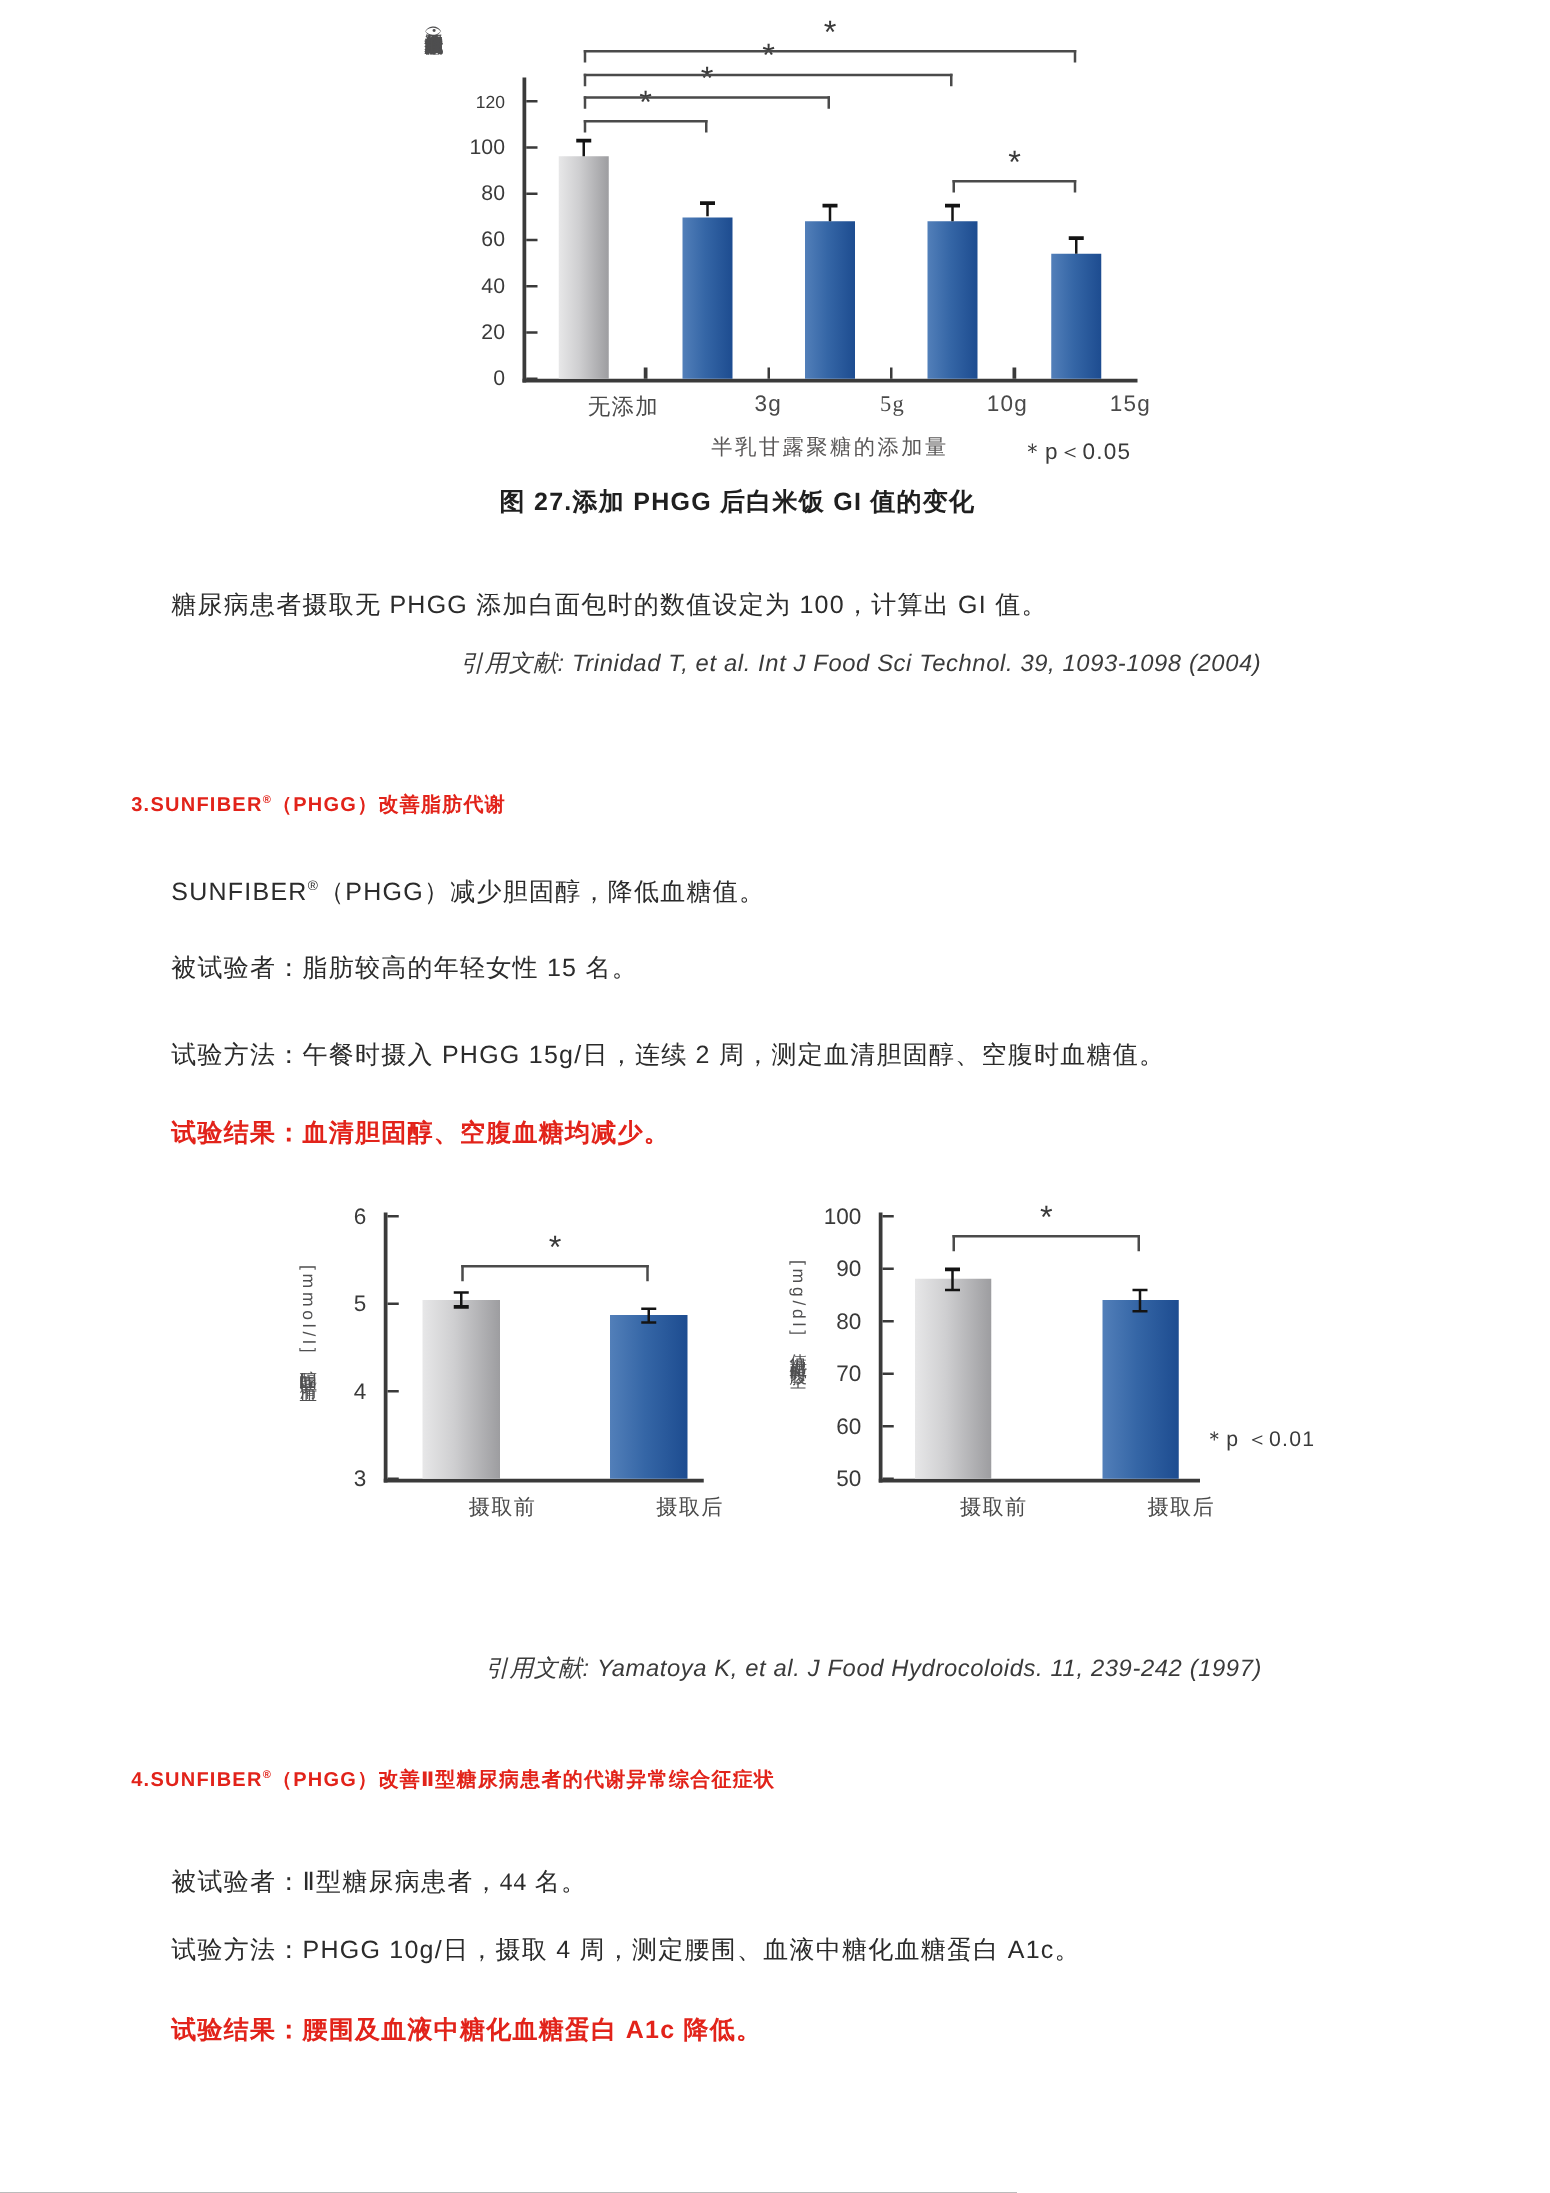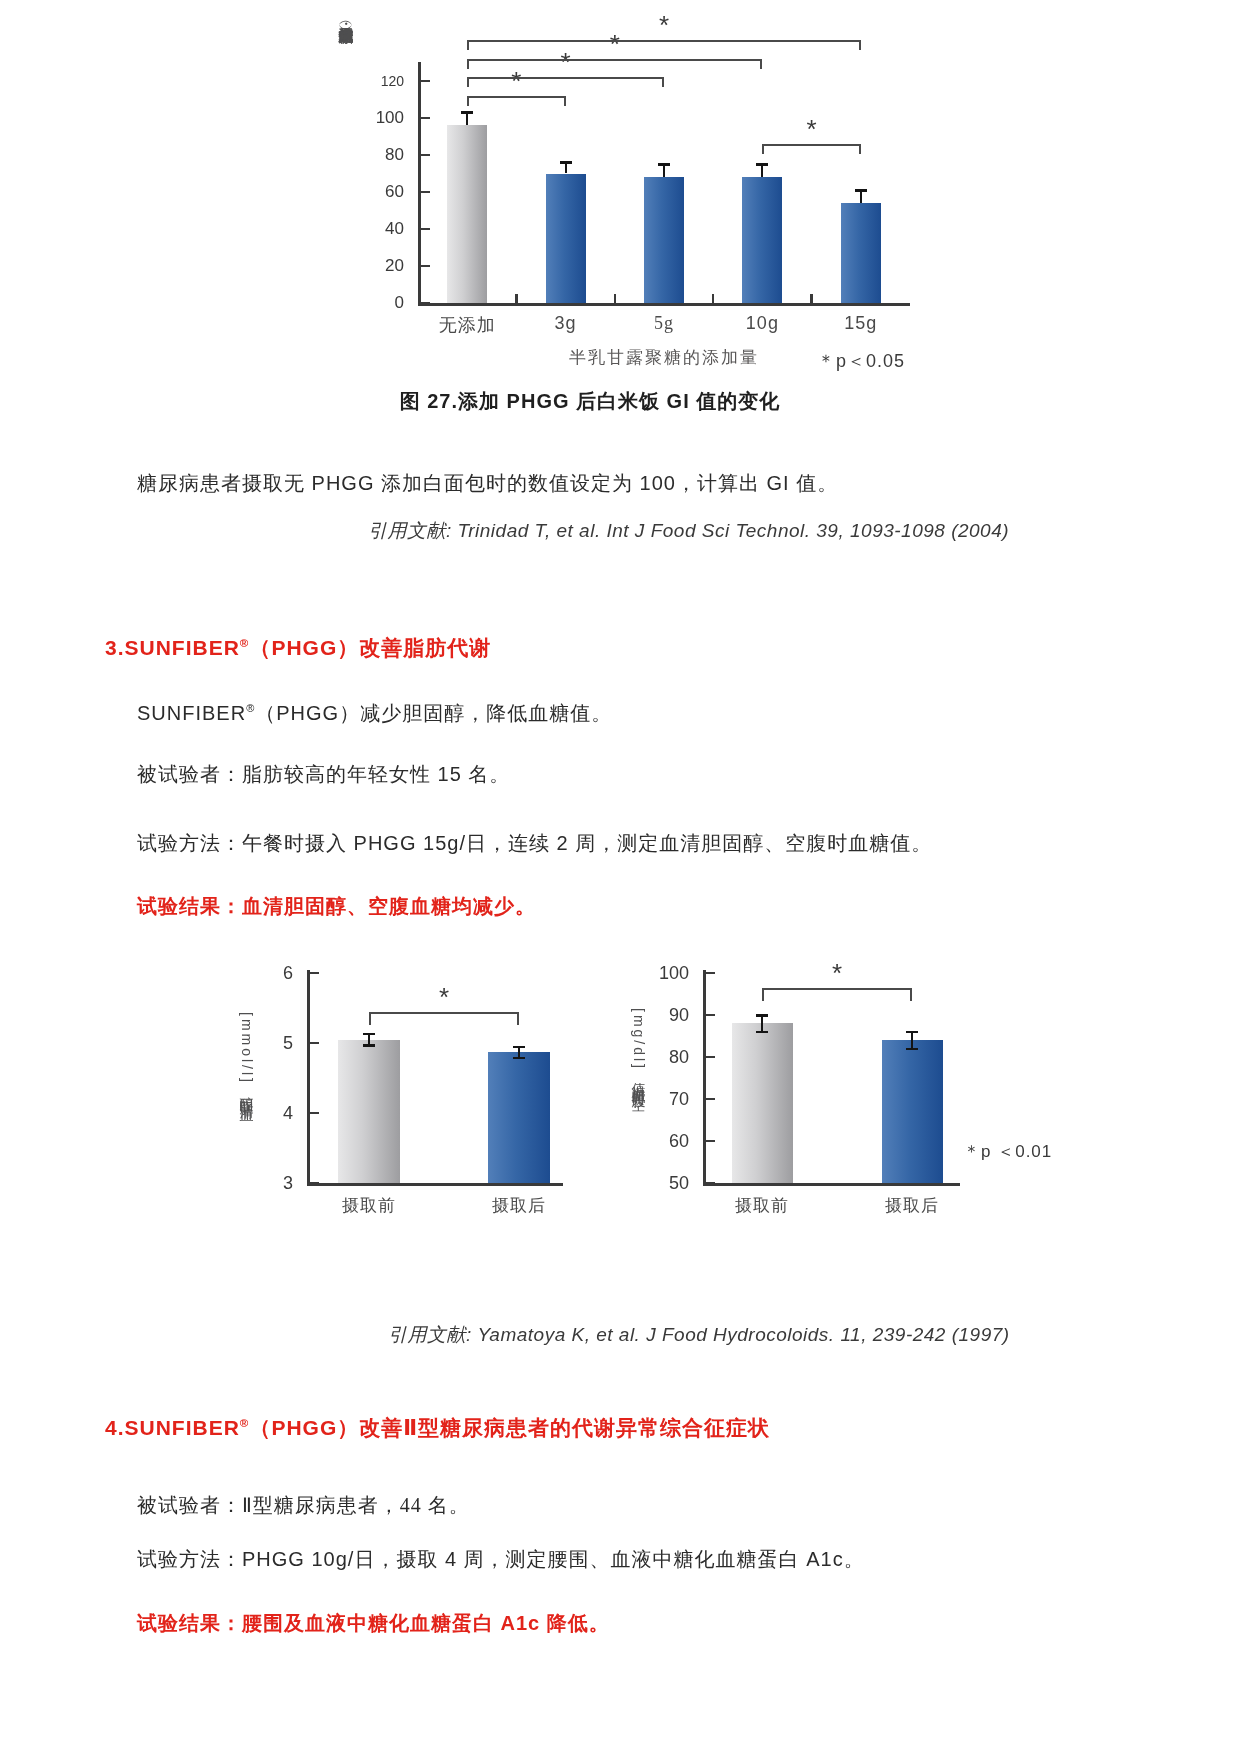--- a/index.html
+++ b/index.html
@@ -6,34 +6,34 @@
   .page{
     position:relative;width:1240px;height:1754px;margin:0 auto;
     background:#ffffff;overflow:hidden;
     font-family:"Liberation Sans","DejaVu Sans",sans-serif;
     color:#262626;
   }
   
   .tblock{position:absolute;white-space:nowrap;font-size:20px;letter-spacing:1px;color:#2b2b2b;}
   .caption{position:absolute;text-align:center;font-size:20px;font-weight:bold;letter-spacing:1px;color:#1f1f1f;}
   .citation{position:absolute;font-style:italic;font-size:19px;color:#3a3a3a;letter-spacing:0.5px;white-space:nowrap;}
-  .redhead{position:absolute;font-size:21px;font-weight:bold;letter-spacing:1px;white-space:nowrap;}
+  .redhead{position:absolute;font-size:16px;font-weight:bold;letter-spacing:1px;white-space:nowrap;}
   .redline{font-weight:bold;}
   sup.reg{font-size:0.55em;vertical-align:super;line-height:0;}
   
   .axis{position:absolute;background:#3a3a3a;}
   .tick{position:absolute;background:#3a3a3a;}
   .ticklabel{position:absolute;font-size:17px;color:#3a3a3a;text-align:right;line-height:22px;}
   .bar{position:absolute;}
   .bar-gray{background:linear-gradient(90deg,#e7e7e8 0%,#cfcfd1 40%,#9d9da0 100%);}
   .bar-blue{background:linear-gradient(90deg,#527fb9 0%,#3566a6 45%,#1d4c90 100%);}
   .err{position:absolute;background:#141414;}
   .brk{position:absolute;background:#4a4a4a;}
   .star{position:absolute;text-align:center;color:#3a3a3a;line-height:1;}
-  .catlabel{position:absolute;text-align:center;color:#4a4a4a;letter-spacing:1px;}
+  .catlabel{position:absolute;text-align:right;color:#4a4a4a;letter-spacing:1px;}
   .xlabel{position:absolute;text-align:center;color:#595757;letter-spacing:2px;}
   .note{position:absolute;color:#3a3a3a;white-space:nowrap;letter-spacing:1px;}
   .ylabel{
     position:absolute;writing-mode:vertical-rl;text-orientation:mixed;
     color:#4f4f50;letter-spacing:3px;display:flex;align-items:center;
   }
   .vcjk{text-orientation:upright;}
   .vlat{text-orientation:mixed;}
 </style>
 </head>

